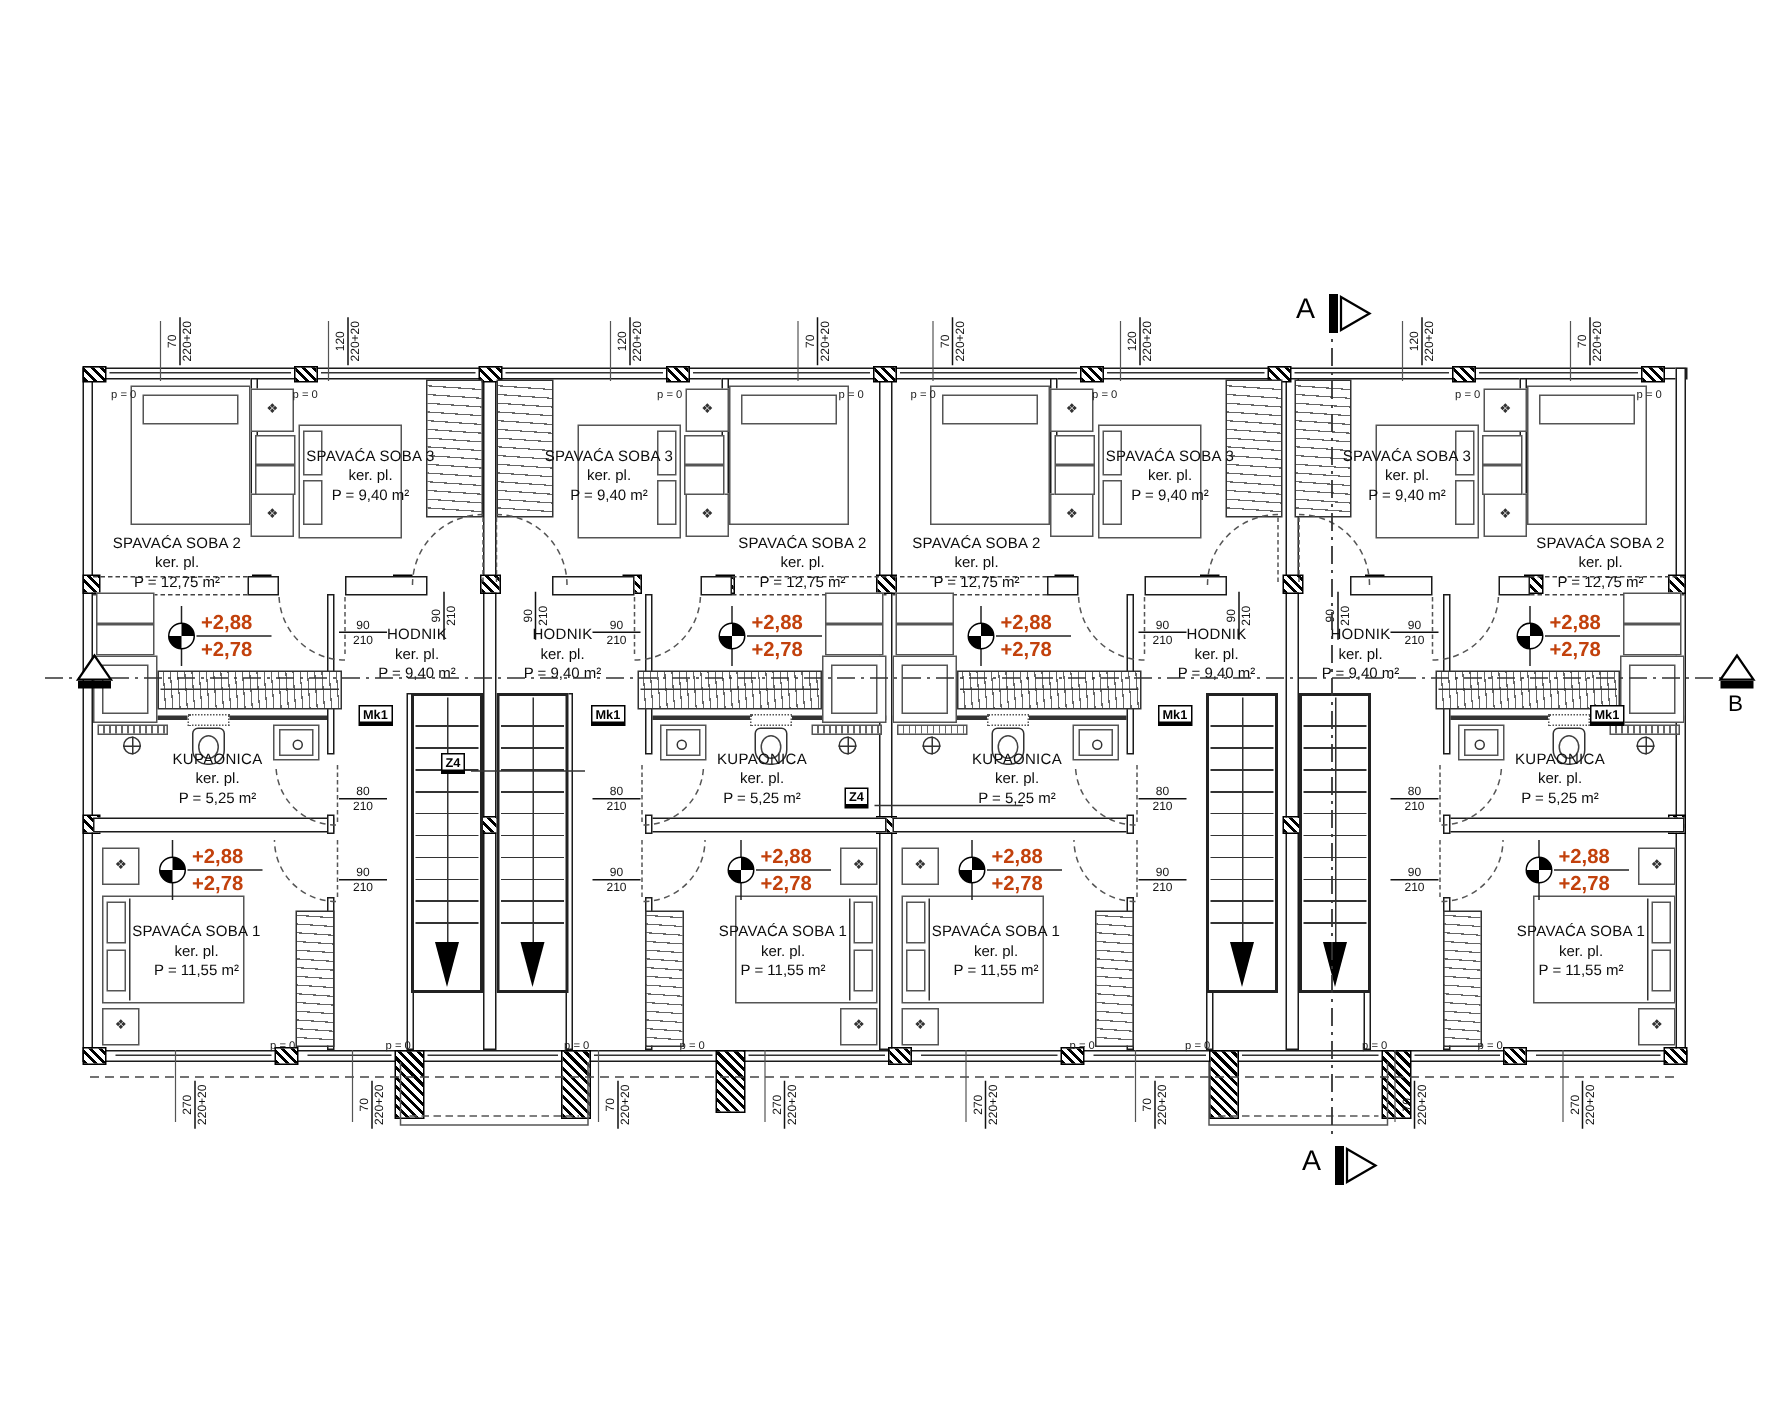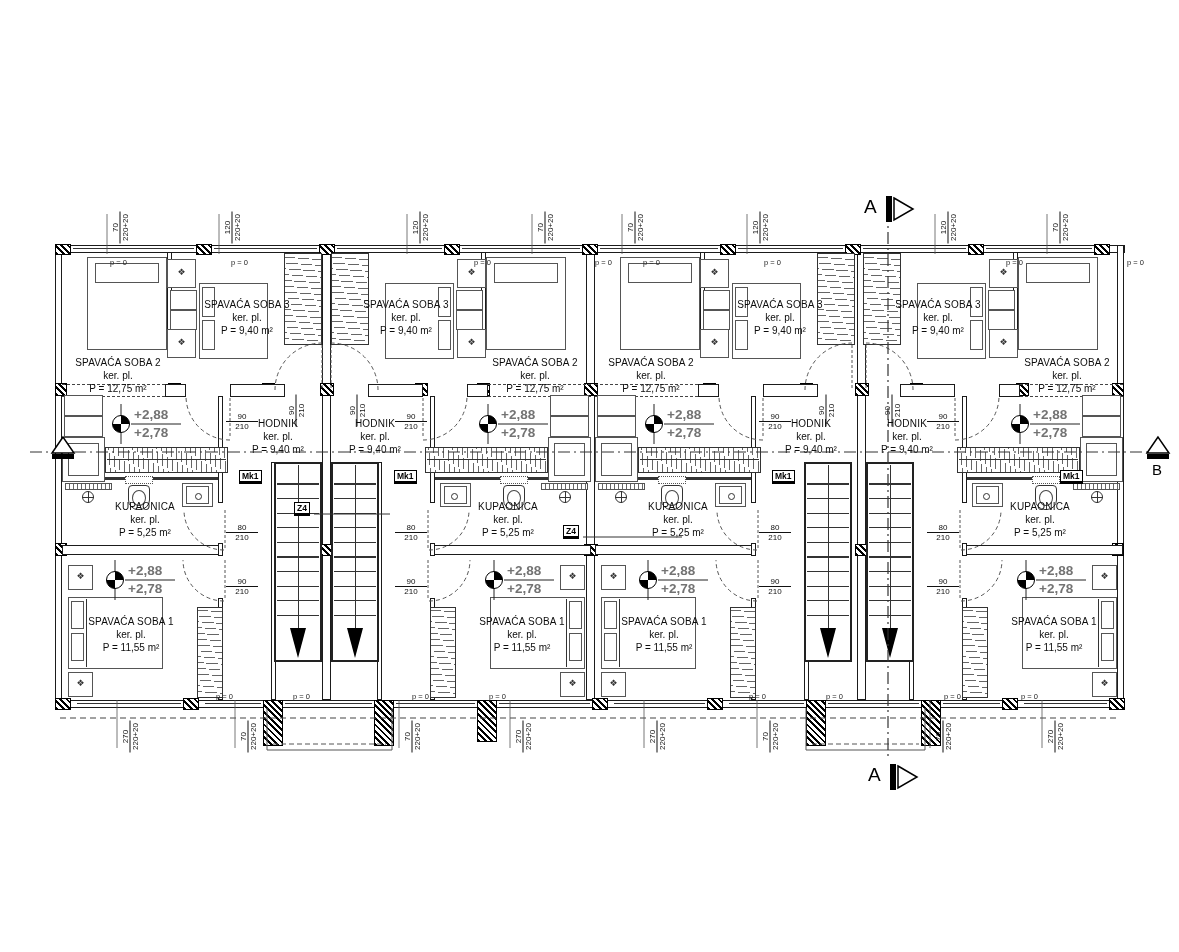--- a/index.html
+++ b/index.html
@@ -16,26 +16,26 @@
         background:repeating-linear-gradient(86deg,#fff 0 4px,#666 4px 4.8px);}
   .wrob{position:absolute;border:1.4px solid #333;box-sizing:border-box;
         background:repeating-linear-gradient(4deg,#fff 0 5px,#666 5px 5.8px);}
   .flight{position:absolute;border:2px solid #222;box-sizing:border-box;background:#fff;}
   .treads{position:absolute;background:repeating-linear-gradient(180deg,#fff 0 13.5px,#333 13.5px 14.6px);}
   .circ{position:absolute;border:1px solid #333;border-radius:50%;box-sizing:border-box;background:#fff;}
   .tbowl{position:absolute;border:1px solid #444;border-radius:50%;box-sizing:border-box;background:#fff;}
   .toilet{position:absolute;border:1.2px solid #333;border-radius:4px 4px 10px 10px;box-sizing:border-box;background:#fff;}
   .lbl{position:absolute;text-align:center;color:#0d0d0d;font-size:10px;line-height:13px;white-space:nowrap;}
   .lbl .rm{letter-spacing:.2px;}
-  .small{position:absolute;font-size:7.5px;color:#222;white-space:nowrap;margin-left:36px;}
+  .small{position:absolute;font-size:7.5px;color:#222;white-space:nowrap;}
   .frac{position:absolute;text-align:center;font-size:8px;line-height:9px;color:#111;}
   .frac .top{display:block;border-bottom:1px solid #111;padding:0 2px;}
   .frac .bot{display:block;padding:0 2px;}
   .vdim{transform:rotate(-90deg);transform-origin:center center;}
-  .lvl{position:absolute;font-size:13.5px;font-weight:bold;color:#737373;line-height:15px;white-space:nowrap;}
+  .lvl{position:absolute;font-size:13.5px;font-weight:bold;color:#c2410c;line-height:15px;white-space:nowrap;}
   .tagbox{position:absolute;font-size:8.5px;font-weight:bold;color:#000;border:1px solid #000;
           border-bottom:3px solid #000;background:#fff;padding:0 2px;line-height:10px;}
   #title{position:absolute;left:0;right:0;top:148px;text-align:center;font-size:44px;
          letter-spacing:1px;color:#111;font-weight:400;}
   #wm{position:absolute;left:390px;top:388px;width:420px;text-align:center;opacity:.08;pointer-events:none;z-index:9;}
   #wm .w1{font-size:56px;font-weight:bold;letter-spacing:12px;color:#000;}
   #wm .w2{font-size:17px;letter-spacing:9px;color:#000;margin-top:8px;}
   .secA{position:absolute;font-size:19px;color:#000;}
   .secB{position:absolute;font-size:15px;color:#000;}
   svg{position:absolute;left:0;top:0;z-index:5;}

